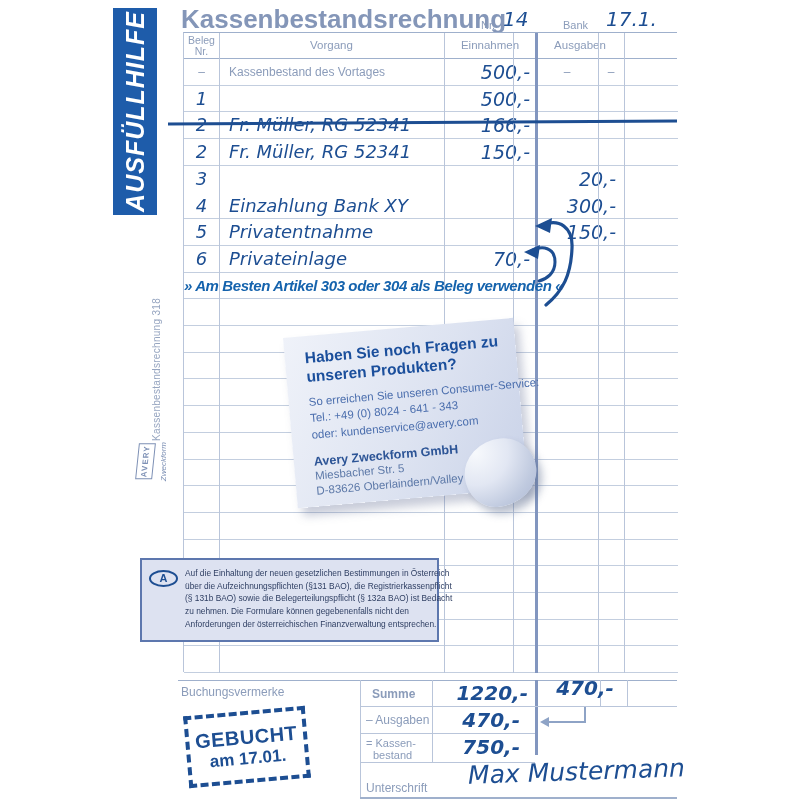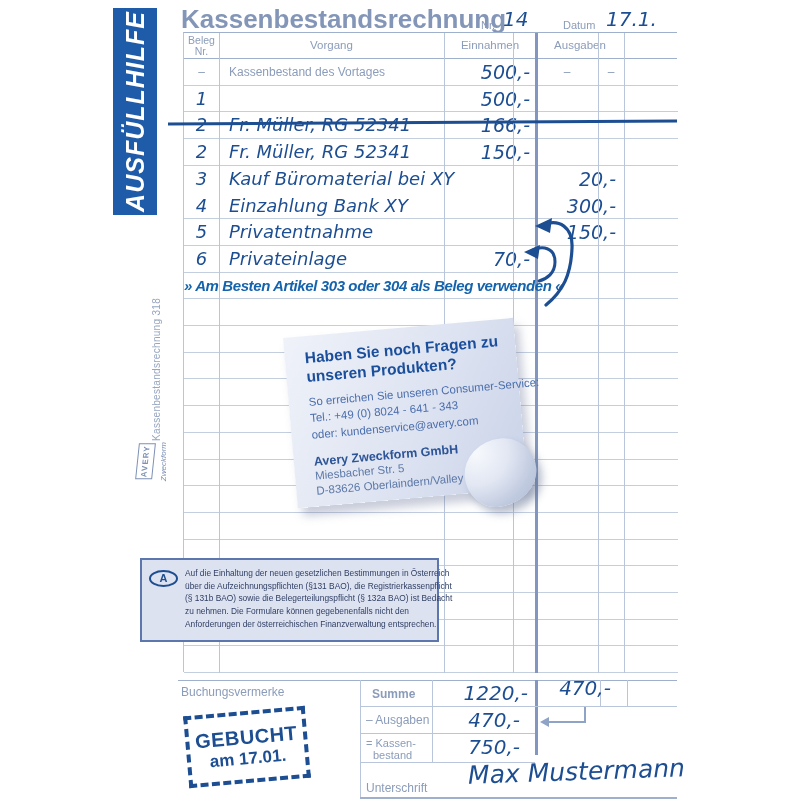--- a/index.html
+++ b/index.html
@@ -75,21 +75,21 @@
   
   .legal{position:absolute;left:140px;top:558px;width:299px;height:84px;box-sizing:border-box;
          background:#dde2f1;border:2px solid #5d77ae;display:flex;gap:7px;padding:7px 4px 4px 7px;}
   .legal-a{flex:0 0 auto;width:29px;height:17px;box-sizing:border-box;border:2px solid #1d4e92;border-radius:50%;
            color:#1d4e92;font-weight:700;font-size:11px;line-height:13px;text-align:center;margin-top:3px;}
   .legal-text{font-size:9.5px;line-height:1.34;color:#2e3e62;transform:scaleX(.88);transform-origin:0 0;}
   .legal-text div{white-space:nowrap;}
 
   
   .sum-label{position:absolute;font-size:12px;color:#8b9cba;}
-  .sum-val{position:absolute;font-size:20px;text-align:right;}
+  .sum-val{position:absolute;font-size:20px;text-align:right;font-weight:bold;}
   .arrow-head{position:absolute;width:0;height:0;border-top:5px solid transparent;
               border-bottom:5px solid transparent;border-right:9px solid #8ea3c6;}
   .stamp{position:absolute;left:186px;top:711px;width:122px;height:72px;box-sizing:border-box;
          border:4px dashed #1d4e92;transform:rotate(-5deg);display:flex;flex-direction:column;
          align-items:center;justify-content:center;color:#1d4e92;}
   .stamp .l1{font-size:20px;font-weight:800;letter-spacing:.5px;}
   .stamp .l2{font-size:17px;font-weight:700;}
   .sig{position:absolute;left:468px;top:757px;font-size:25px;transform:rotate(-2deg);white-space:nowrap;}
 </style>
 </head>
@@ -102,21 +102,21 @@
   </div>
   <div class="side-caption">Kassenbestandsrechnung 318</div>
   <div class="side-logo">
     <span class="avery">AVERY</span><br>
     <span class="zw">Zweckform</span>
   </div>
 
   <div class="title">Kassenbestandsrechnung</div>
   <div class="lbl" style="left:481px;top:19px;">Nr.</div>
   <div class="hw hw-head" style="left:503px;top:7px;">14</div>
-  <div class="lbl" style="left:563px;top:19px;">Datum</div>
+  <div class="lbl" style="left:563px;top:19px;">Bank</div>
   <div class="hw hw-head" style="left:606px;top:7px;">17.1.</div>
 
   <div class="ledger">
     <div class="thead">
       <div class="h h-beleg">
         <div>Beleg</div>
         <div>Nr.</div>
       </div>
       <div class="h h-vorgang">Vorgang</div>
       <div class="h h-ein">Einnahmen</div>
@@ -142,21 +142,20 @@
         <span class="c c-a hw"></span>
       </div>
       <div class="lrow" style="top:80.1px;">
         <span class="c c-b hw">2</span>
         <span class="c c-v hw">Fr. Müller, RG 52341</span>
         <span class="c c-e hw">150,-</span>
         <span class="c c-a hw"></span>
       </div>
       <div class="lrow" style="top:106.8px;">
         <span class="c c-b hw">3</span>
-        <span class="c c-v hw">Kauf Büromaterial bei XY</span>
         <span class="c c-e hw"></span>
         <span class="c c-a hw">20,-</span>
       </div>
       <div class="lrow" style="top:133.5px;">
         <span class="c c-b hw">4</span>
         <span class="c c-v hw">Einzahlung Bank XY</span>
         <span class="c c-e hw"></span>
         <span class="c c-a hw">300,-</span>
       </div>
       <div class="lrow" style="top:160.2px;">

